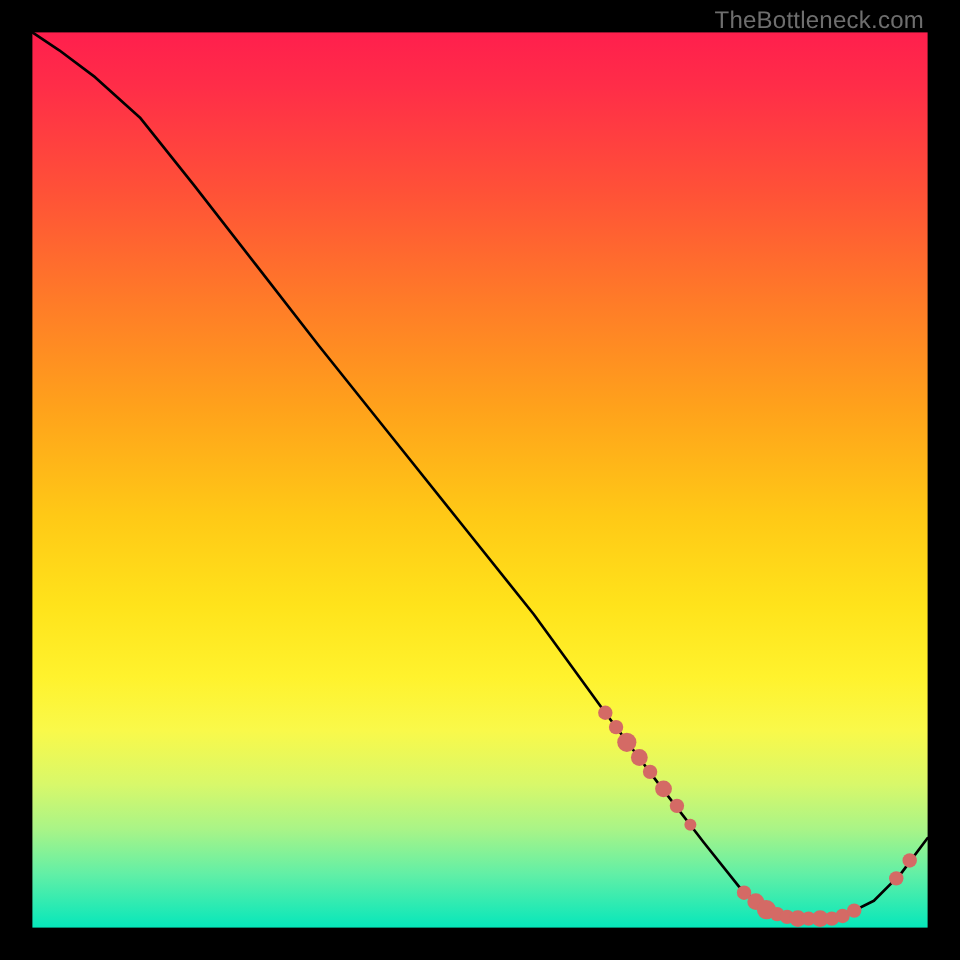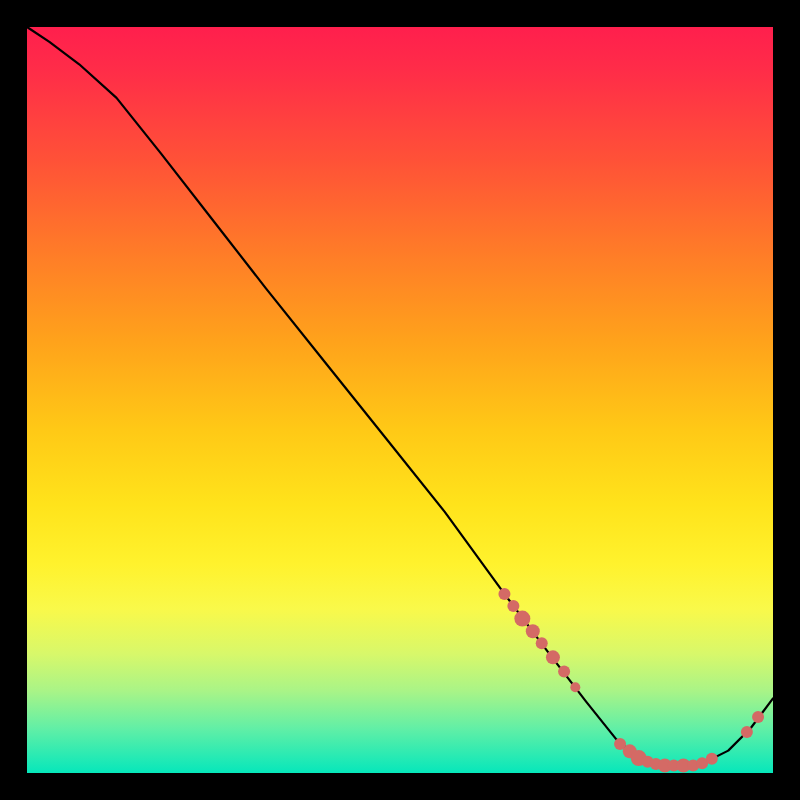--- a/index.html
+++ b/index.html
@@ -66,20 +66,21 @@
   }
   .marker {
     fill: #d46a65;
     stroke: none;
   }
 </style>
 </head>
 <body>
 
 <div class="frame">
+  <div class="watermark">TheBottleneck.com</div>
   <div class="plot">
     <svg class="overlay" viewBox="0 0 746 746">
       <path id="curve-path" class="curve" d="M0.00 0.00 L22.38 14.92 L52.22 37.30 L89.52 70.87 L134.28 126.82 L186.50 193.96 L238.72 261.10 L298.40 335.70 L358.08 410.30 L417.76 484.90 L477.44 566.96 L522.20 626.64 L559.50 675.13 L589.34 712.43 L611.72 731.08 L641.56 738.54 L671.40 738.54 L701.24 723.62 L723.62 701.24 L746.00 671.40"></path>
       <g id="markers-group">
           <circle cx="477.44" cy="566.96" r="6" class="marker"></circle>
           <circle cx="486.39" cy="578.90" r="6" class="marker"></circle>
           <circle cx="495.34" cy="591.58" r="8" class="marker"></circle>
           <circle cx="505.79" cy="604.26" r="7" class="marker"></circle>
           <circle cx="514.74" cy="616.20" r="6" class="marker"></circle>
           <circle cx="525.93" cy="630.37" r="7" class="marker"></circle>

